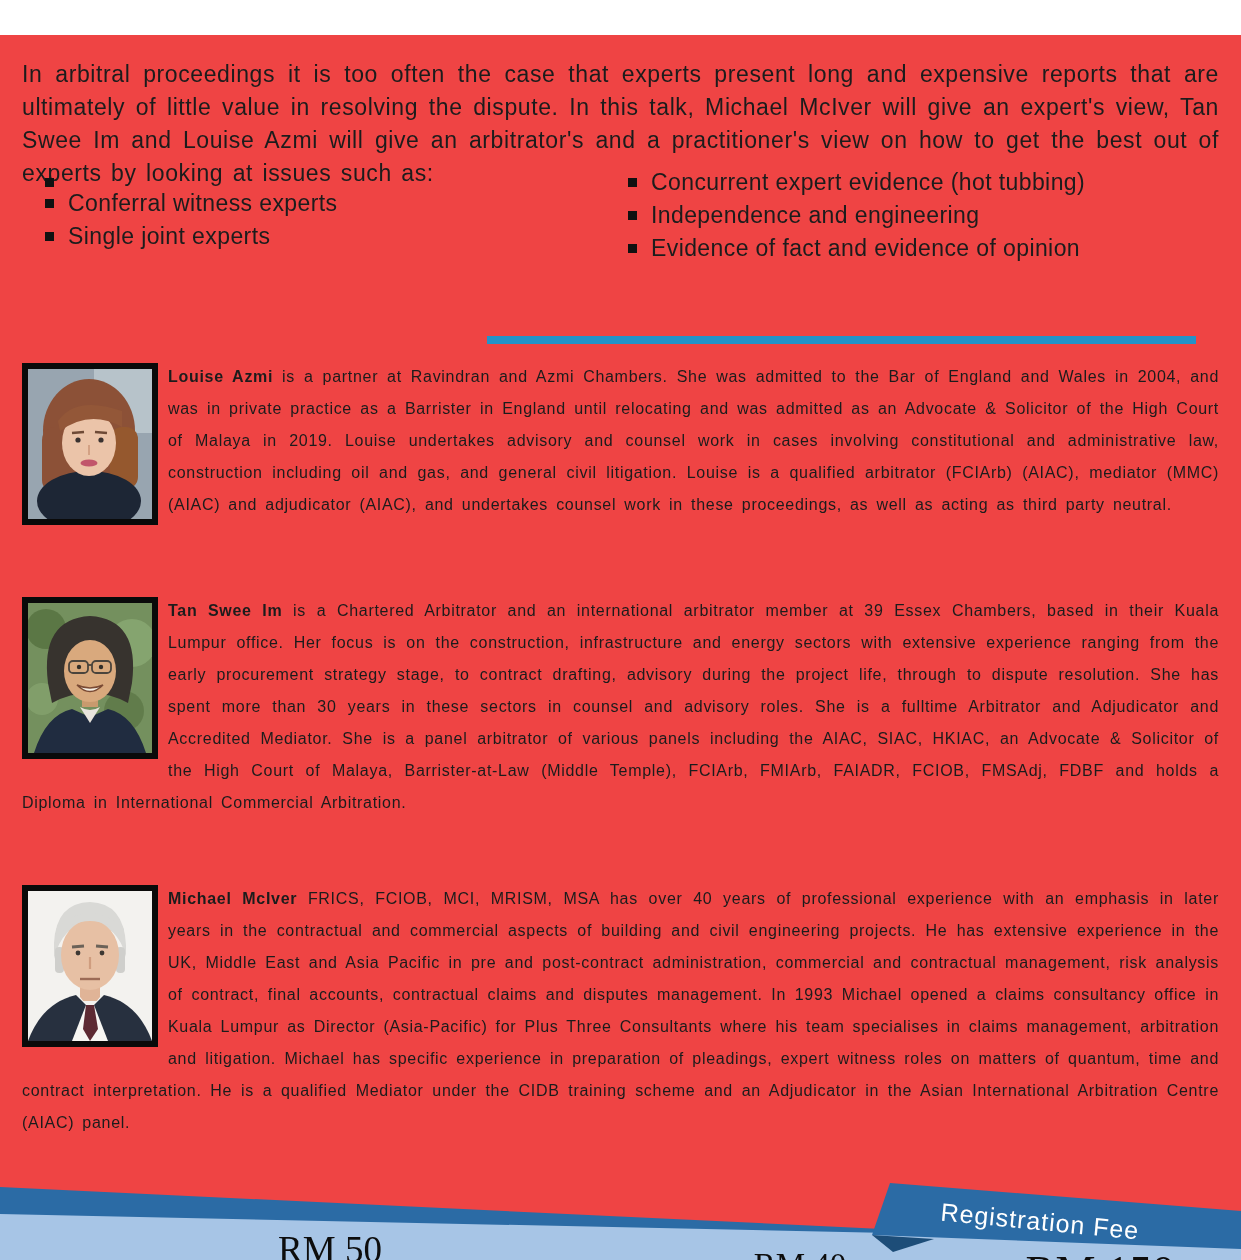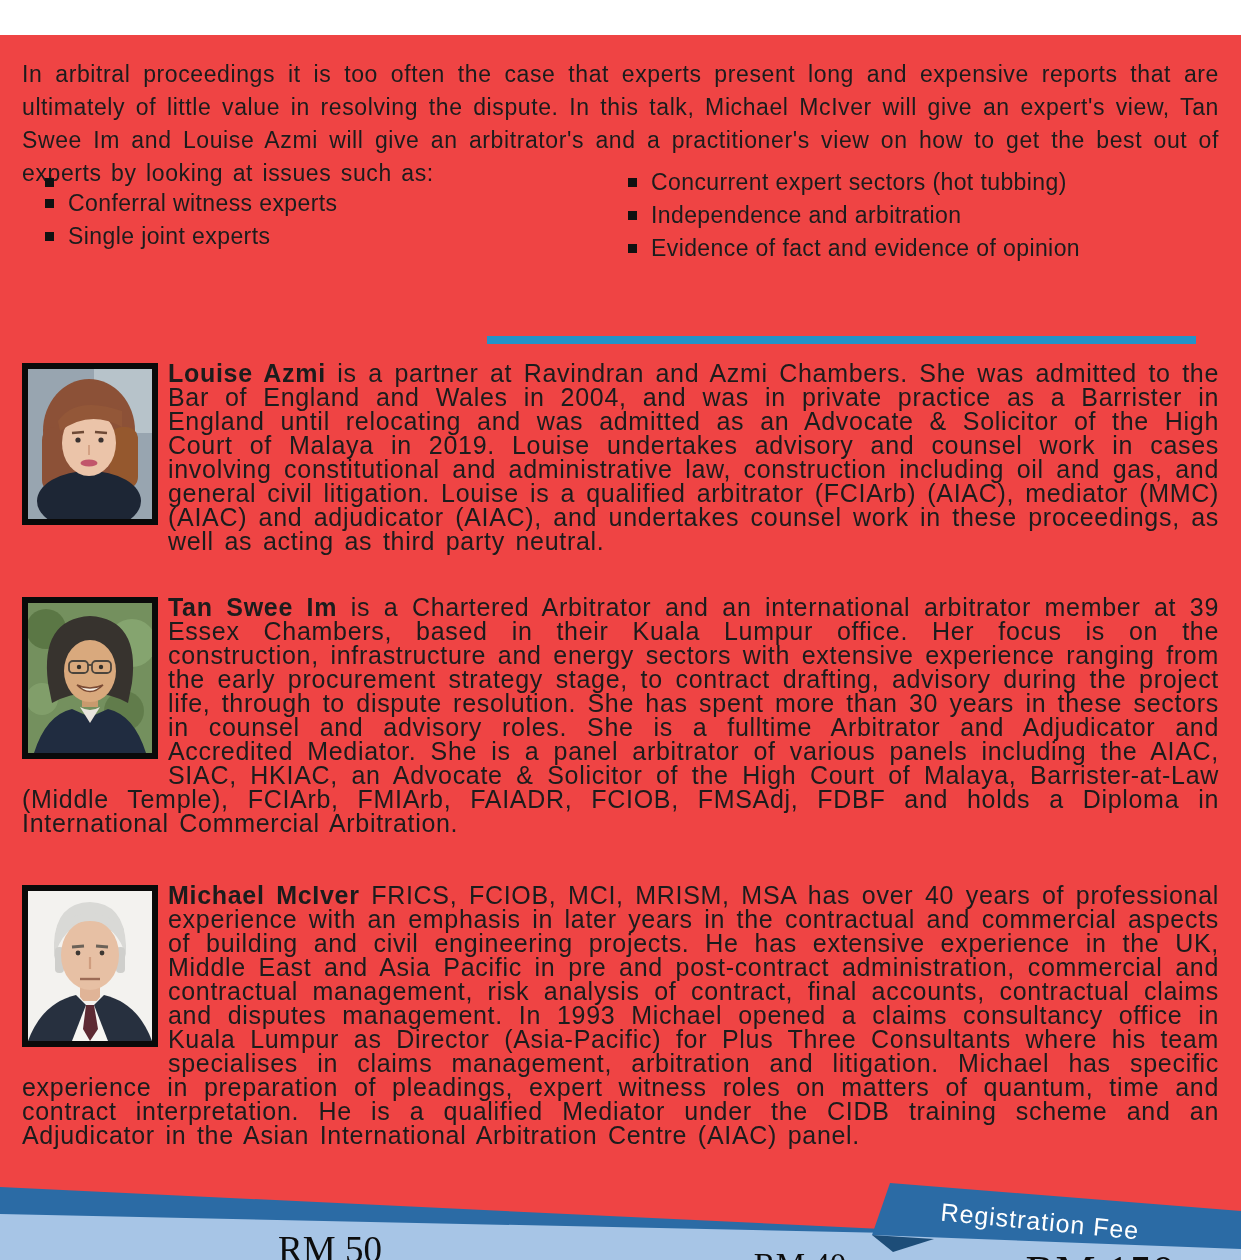--- a/index.html
+++ b/index.html
@@ -28,21 +28,21 @@
   .divider{position:absolute;left:487px;top:301px;width:709px;height:8px;background:#2492c8;}
   
   .speaker{position:absolute;left:22px;width:1197px;}
   .speaker.s0{top:326px;} .speaker.s1{top:560px;} .speaker.s2{top:848px;}
   .photo{
     float:left;width:124px;height:150px;border:6px solid #0a0a0a;background:#ddd;
     margin:2px 10px 6px 0;
   }
   .photo svg{display:block;}
   .bio{
-    margin:0;font-size:25px;line-height:24px;letter-spacing:.7px;word-spacing:3px;
+    margin:0;font-size:16px;line-height:32px;letter-spacing:.7px;word-spacing:3px;
     text-align:justify;
   }
   .bio b{font-weight:bold;}
   
   .footer-art{position:absolute;left:0;top:1140px;width:1241px;height:120px;}
   .ribbon-label{
     position:absolute;left:915px;top:1172px;width:250px;text-align:center;z-index:3;
     color:#ffffff;font-size:25px;letter-spacing:1px;
     transform:rotate(5.5deg);transform-origin:50% 50%;
   }
@@ -73,25 +73,25 @@
           <span>Conferral witness experts</span>
         </li>
       <li>
           <span class="sq"></span>
           <span>Single joint experts</span>
         </li>
     </ul>
     <ul class="bullet-col right">
       <li>
           <span class="sq"></span>
-          <span>Concurrent expert sectors (hot tubbing)</span>
+          <span>Concurrent expert evidence (hot tubbing)</span>
         </li>
       <li>
           <span class="sq"></span>
-          <span>Independence and arbitration</span>
+          <span>Independence and engineering</span>
         </li>
       <li>
           <span class="sq"></span>
           <span>Evidence of fact and evidence of opinion</span>
         </li>
     </ul>
   </div>
 
   <div class="divider"></div>
 

